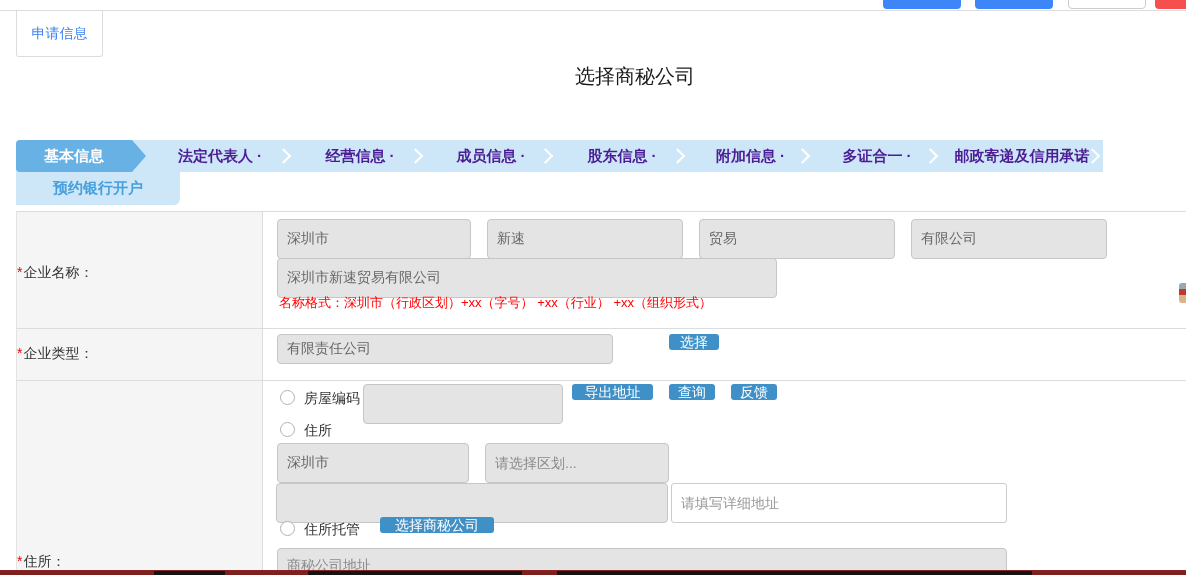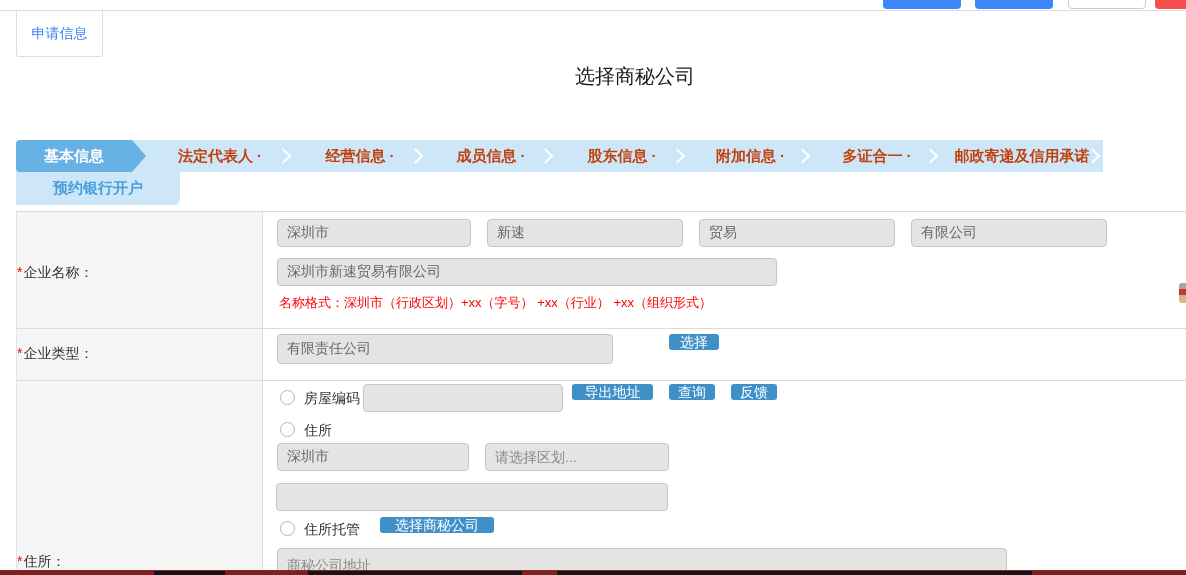--- a/index.html
+++ b/index.html
@@ -19,21 +19,21 @@
          display:flex; align-items:center; justify-content:center;
          font-size:14px; color:#3b82f6; }
 
   .page-title { position:absolute; left:0; top:63px; width:100%; padding-left:84px;
                 text-align:center; font-size:20px; color:#1a1a1a; }
 
   
   .steps-row1 { position:absolute; left:16px; top:140px; width:1087px; height:32px;
                 display:flex; background:#cde7f8; border-radius:4px 0 0 0; }
   .seg { position:relative; display:flex; align-items:center; justify-content:center;
-         font-size:15px; font-weight:bold; color:#c2410c; }
+         font-size:15px; font-weight:bold; color:#4c1d95; }
   .seg::after { content:''; position:absolute; right:5px; top:50%; width:9px; height:9px;
                 border-top:2px solid #fff; border-right:2px solid #fff;
                 transform:translateY(-50%) rotate(45deg); }
   .seg.active { background:#67b1e5; color:#fff; border-radius:4px 0 0 4px;
                 clip-path:polygon(0 0, calc(100% - 14px) 0, 100% 50%, calc(100% - 14px) 100%, 0 100%);
                 padding-right:14px; }
   .seg.active::after { display:none; }
   .s0{width:130px;} .s1{width:148px;} .s2{width:132px;} .s3{width:132px;}
   .s4{width:130px;} .s5{width:125px;} .s6{width:128px;} .s7{width:162px;}
   .steps-row2 { position:absolute; left:16px; top:172px; width:164px; height:33px;
@@ -46,21 +46,21 @@
                 border-top:1px solid #dcdcdc; border-left:1px solid #e3e3e3; background:#fff; }
   .label-col { position:absolute; left:0; top:0; bottom:0; width:246px;
                background:#f5f5f5; border-right:1px solid #dcdcdc; }
   .hline { position:absolute; left:0; right:0; height:1px; background:#dcdcdc; }
   .hl-1 { top:116px; } .hl-2 { top:168px; }
   .flabel { position:absolute; left:0; width:238px; 
             font-size:14px; color:#333; }
   .req { color:#e60000; margin-right:1px; }
   .fl-name { top:52px; } .fl-type { top:133px; } .fl-addr { top:341px; }
 
-  .inp { position:absolute; height:28px; background:#e4e4e4; border:1px solid #c6c6c6;
+  .inp { position:absolute; height:40px; background:#e4e4e4; border:1px solid #c6c6c6;
          border-radius:4px; font-size:14px; color:#666; padding:0 9px;
          font-family:"Liberation Sans","DejaVu Sans",sans-serif; }
   .inp::placeholder { color:#8a8a8a; opacity:1; }
   .inp.white { background:#fff; border-color:#ccc; border-radius:3px; }
   .inp.white::placeholder { color:#999; }
 
   .btn { position:absolute; height:16px; background:#4090c8; color:#fff; border:none;
          border-radius:3px; font-size:14px; cursor:pointer;
          font-family:"Liberation Sans","DejaVu Sans",sans-serif; }
 
@@ -166,20 +166,21 @@
     <input class="inp house-inp" value="" style="">
     <button class="btn btn-export">导出地址</button>
     <button class="btn btn-query">查询</button>
     <button class="btn btn-fb">反馈</button>
 
     <span class="radio r-addr"></span>
     <span class="rlabel lb-addr">住所</span>
     <input class="inp city-inp" value="深圳市" style="">
     <input class="inp district-inp" placeholder="请选择区划..." style="">
     <input class="inp street-inp" value="" style="">
+    <input class="inp white detail-inp" placeholder="请填写详细地址" style="">
 
     <span class="radio r-trust"></span>
     <span class="rlabel lb-trust">住所托管</span>
     <button class="btn btn-choose">选择商秘公司</button>
     <input class="inp company-inp" placeholder="商秘公司地址" style="">
   </div>
 
   <div class="edge-widget"></div>
 
   <div class="bottom-bar"></div>

